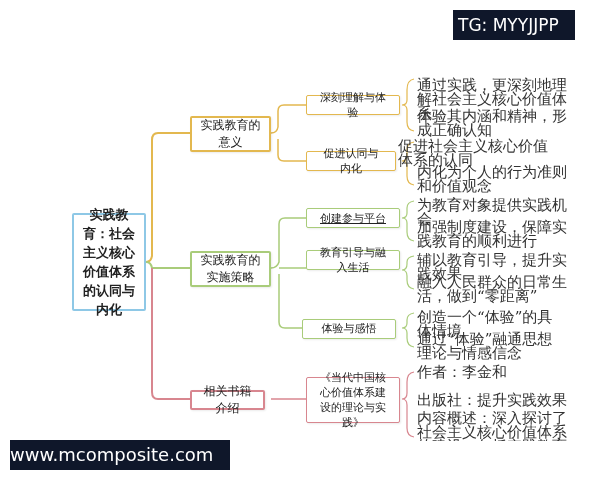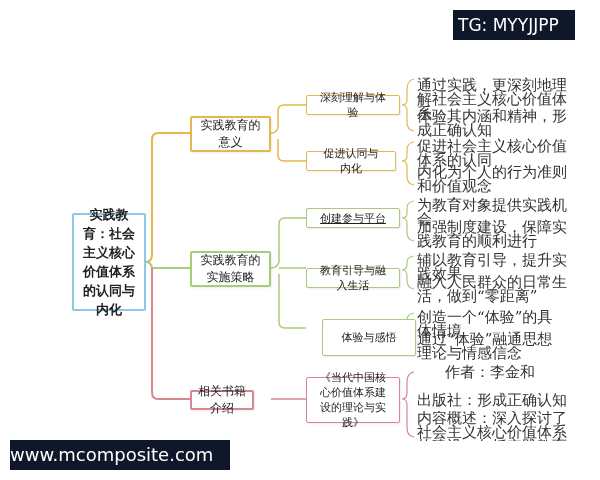--- a/index.html
+++ b/index.html
@@ -48,46 +48,46 @@
   <span>实践教育的意义</span>
 </div>
 <div class="box l2" style="left:306px; top:95px; width:94px; height:20px; border-color:#e3b84f;">
   <span>深刻理解与体验</span>
 </div>
 <div class="box l2" style="left:306px; top:151px; width:90px; height:20px; border-color:#e3b84f;text-align:center;">
   <span>促进认同与内化</span>
 </div>
 <div class="leaf" style="left:417px; top:78px;">通过实践，更深刻地理解社会主义核心价值体系</div>
 <div class="leaf" style="left:417px; top:109px;">体验其内涵和精神，形成正确认知</div>
-<div class="leaf" style="left:417px; top:139px;">促进社会主义核心价值体系的认同</div>
+<div class="leaf" style="left:398px; top:139px;">促进社会主义核心价值体系的认同</div>
 <div class="leaf" style="left:417px; top:165px;">内化为个人的行为准则和价值观念</div>
 
 <div class="box l1" style="left:190px; top:251px; width:81px; height:36px; border-color:#a9cc7a;">
   <span>实践教育的实施策略</span>
 </div>
 <div class="box l2" style="left:306px; top:208px; width:94px; height:20px; border-color:#a9cc7a;text-decoration:underline;">
   <span>创建参与平台</span>
 </div>
-<div class="box l2" style="left:306px; top:268px; width:94px; height:20px; border-color:#a9cc7a;">
+<div class="box l2" style="left:306px; top:250px; width:94px; height:20px; border-color:#a9cc7a;">
   <span>教育引导与融入生活</span>
 </div>
-<div class="box l2" style="left:322px; top:319px; width:94px; height:37px; border-color:#a9cc7a;">
+<div class="box l2" style="left:302px; top:319px; width:94px; height:20px; border-color:#a9cc7a;font-family:Liberation Mono, monospace;">
   <span>体验与感悟</span>
 </div>
 <div class="leaf" style="left:417px; top:198px;">为教育对象提供实践机会</div>
 <div class="leaf" style="left:417px; top:220px;">加强制度建设，保障实践教育的顺利进行</div>
 <div class="leaf" style="left:417px; top:253px;">辅以教育引导，提升实践效果</div>
 <div class="leaf" style="left:417px; top:275px;">融入人民群众的日常生活，做到“零距离”</div>
 <div class="leaf" style="left:417px; top:310px;">创造一个“体验”的具体情境</div>
 <div class="leaf" style="left:417px; top:332px;">通过“体验”融通思想理论与情感信念</div>
 
-<div class="box l1" style="left:190px; top:390px; width:64px; height:20px; border-color:#d8868f;">
+<div class="box l1" style="left:190px; top:390px; width:75px; height:20px; border-color:#d8868f;">
   <span>相关书籍介绍</span>
 </div>
 <div class="box l2" style="left:306px; top:377px; width:94px; height:46px; border-color:#d8868f;">
   <span>《当代中国核心价值体系建设的理论与实践》</span>
 </div>
-<div class="leaf" style="left:417px; top:365px;margin-left:28px;">作者：李金和</div>
-<div class="leaf" style="left:417px; top:393px;">出版社：形成正确认知</div>
+<div class="leaf" style="left:417px; top:365px;">作者：李金和</div>
+<div class="leaf" style="left:417px; top:393px;">出版社：提升实践效果</div>
 <div class="leaf" style="left:417px; top:411px; height:30px; overflow:hidden;">内容概述：深入探讨了社会主义核心价值体系的建设，包括实践教育的重要性</div>
 
 <div class="wm" style="left:453px; top:10px; width:122px; height:30px; line-height:30px; font-size:17px; padding-left:5px; box-sizing:border-box;">TG: MYYJJPP</div>
 <div class="wm" style="left:10px; top:440px; width:220px; height:30px; line-height:30px; font-size:18px; box-sizing:border-box;">www.mcomposite.com</div>
 
 </body></html>

